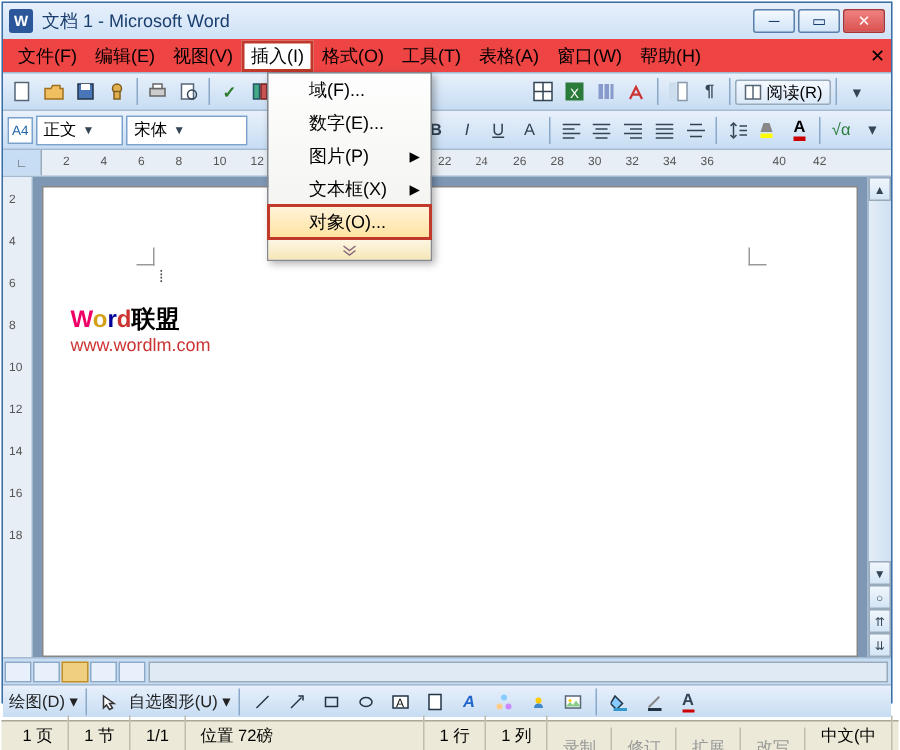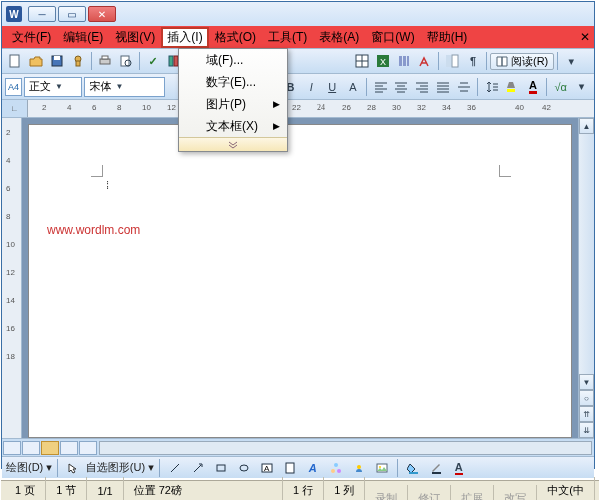--- a/index.html
+++ b/index.html
@@ -53,20 +53,21 @@
 .readbtn { display:flex; align-items:center; gap:3px; padding:0 5px; height:17px; border:1px solid #9ab; background:linear-gradient(#f4f9ff,#dae9f8); border-radius:2px; font-size:11px; cursor:pointer; }
 svg { display:block; }
 </style>
 </head>
 <body>
 
 <div class="window">
 
   <div class="titlebar">
     <div class="icon">W</div>
+    <div class="title">文档 1 - Microsoft Word</div>
     <div class="winbtns">
       <div class="winbtn">─</div>
       <div class="winbtn">▭</div>
       <div class="winbtn close">✕</div>
     </div>
   </div>
 
   <div class="menubar">
     <div class="menuitem">文件(F)</div>
     <div class="menuitem">编辑(E)</div>
@@ -286,20 +287,23 @@
           <span class="mk" style="top: 150px;">12</span>
           <span class="mk" style="top: 178px;">14</span>
           <span class="mk" style="top: 206px;">16</span>
           <span class="mk" style="top: 234px;">18</span>
         </div>
     </div>
     <div class="page">
       <div class="corner tl"></div>
       <div class="corner tr"></div>
       <div class="cursor-blink">⁞</div>
+      <div class="watermark">
+        <span class="w1">W</span><span class="w2">o</span><span class="w3">r</span><span class="w4">d</span><span class="w5">联盟</span>
+      </div>
       <div class="watermark-sub">www.wordlm.com</div>
     </div>
     <div class="scroll-v">
       <div class="scrbtn">▲</div>
       <div class="scroll-track"></div>
       <div class="scrbtn">▼</div>
       <div class="scrbtn">○</div>
       <div class="scrbtn">⇈</div>
       <div class="scrbtn">⇊</div>
     </div>
@@ -402,20 +406,23 @@
     <div class="ddrow">
         <span>数字(E)...</span>
       </div>
     <div class="ddrow">
         <span>图片(P)</span>
         <span class="arw">▶</span>
       </div>
     <div class="ddrow">
         <span>文本框(X)</span>
         <span class="arw">▶</span>
+      </div>
+    <div class="ddrow hl hlred">
+        <span>对象(O)...</span>
       </div>
     <div class="chev">
         <svg width="10" height="8">
           <path d="M1 1l4 3 4-3M1 4l4 3 4-3" fill="none" stroke="#867"></path>
         </svg>
       </div>
   </div>
 
 </div>
 

